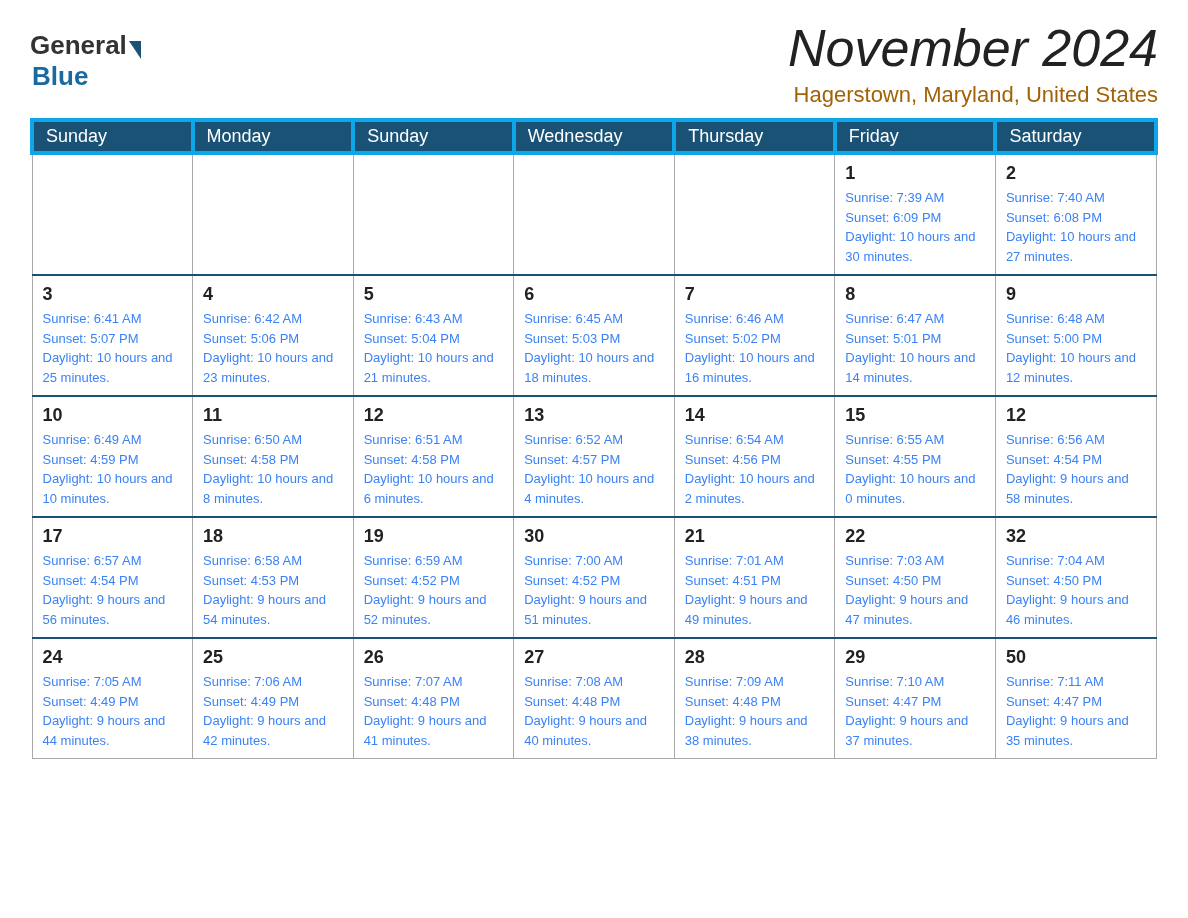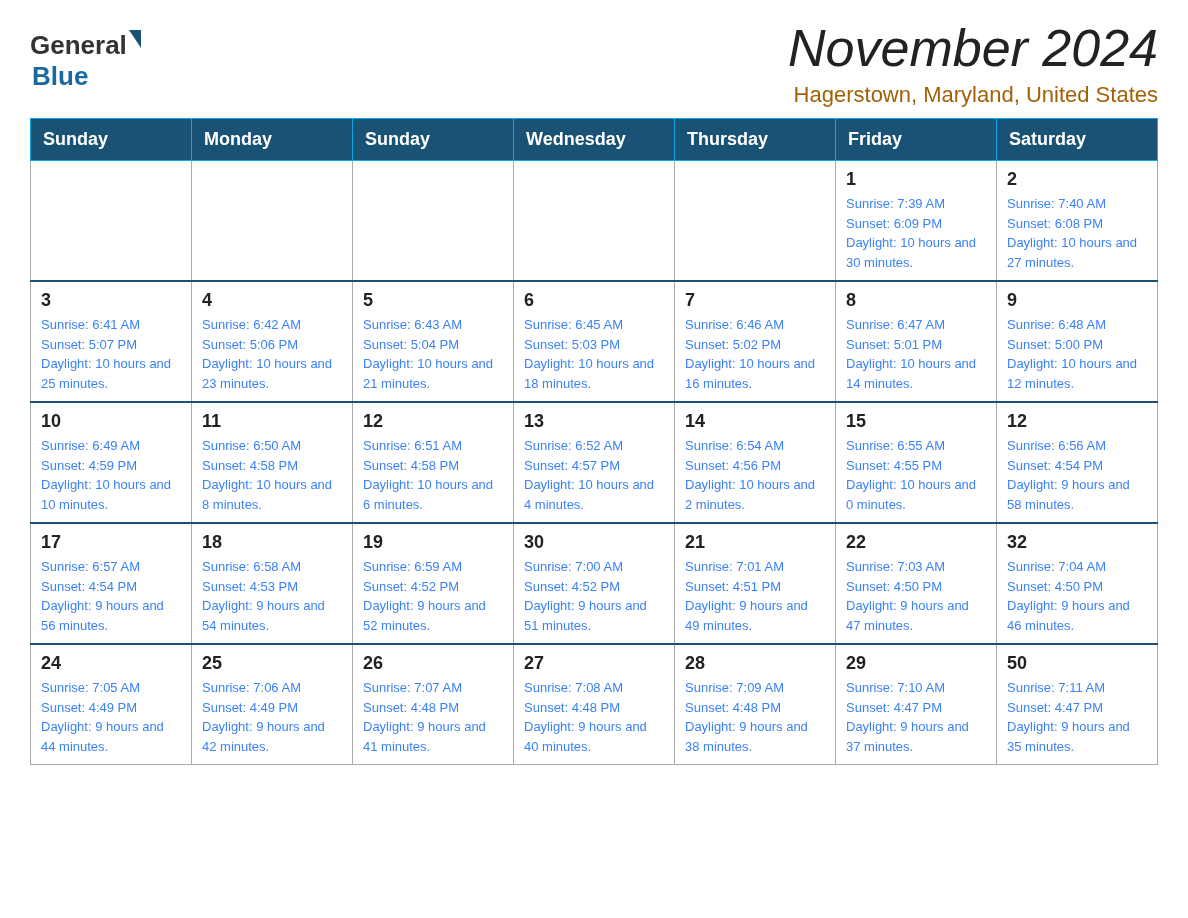--- a/index.html
+++ b/index.html
@@ -17,21 +17,21 @@
       margin-bottom: 10px;
     }
     .logo {
       display: flex;
       flex-direction: column;
       align-items: flex-start;
       margin-top: 10px;
     }
     .logo-text {
       display: flex;
-      align-items: flex-start;
+      align-items: flex-end;
     }
     .logo-general {
       font-size: 26px;
       font-weight: bold;
       color: #333;
     }
     .logo-triangle {
       width: 0;
       height: 0;
       border-left: 12px solid transparent;
@@ -63,24 +63,24 @@
     }
     .calendar {
       width: 100%;
       border-collapse: collapse;
       margin-top: 10px;
     }
     .calendar th {
       background-color: #1a5276;
       color: #fff;
       font-size: 18px;
-      font-weight: bold;
-      padding: 10px 12px;
+      font-weight: normal;
+      padding: 4px 12px;
       text-align: left;
-      border: 1px solid #0ea5e9;
+      border: 4px solid #0ea5e9;
     }
     .calendar td {
       border: 1px solid #aaa;
       vertical-align: top;
       padding: 8px 10px;
       width: 14.28%;
       min-height: 110px;
       font-size: 13px;
       color: #333;
     }

